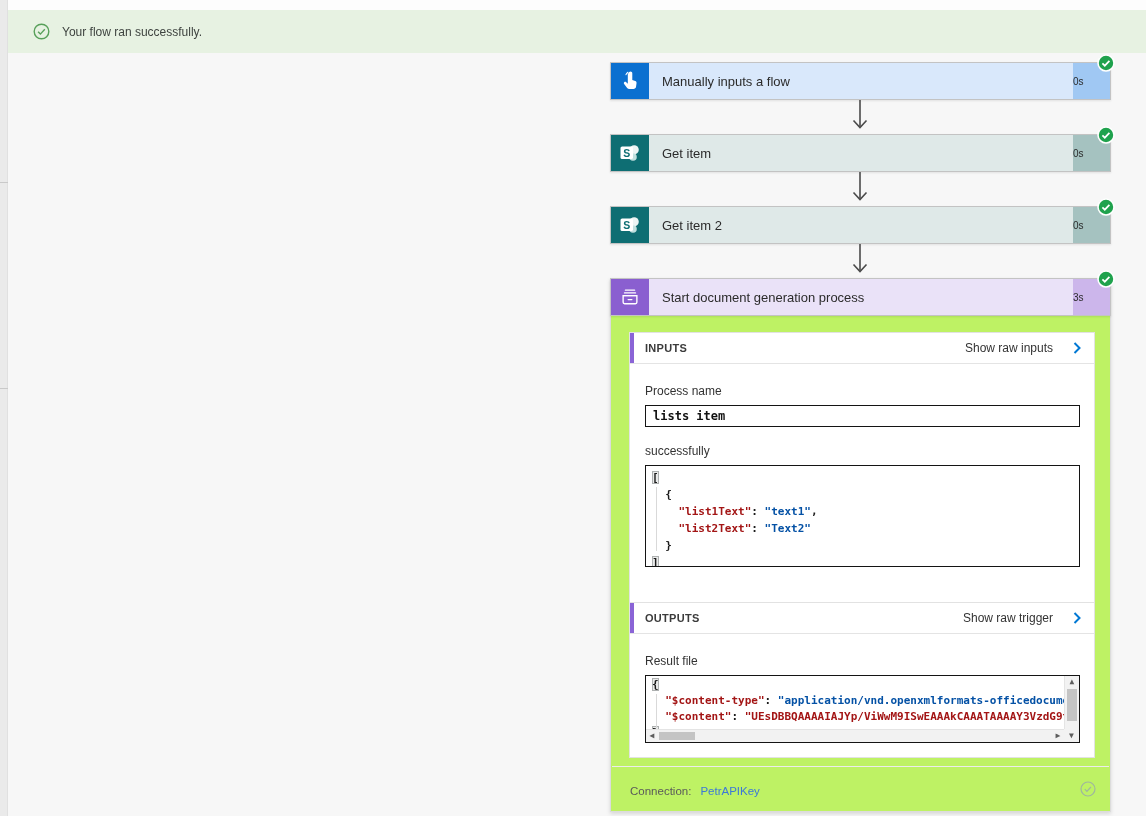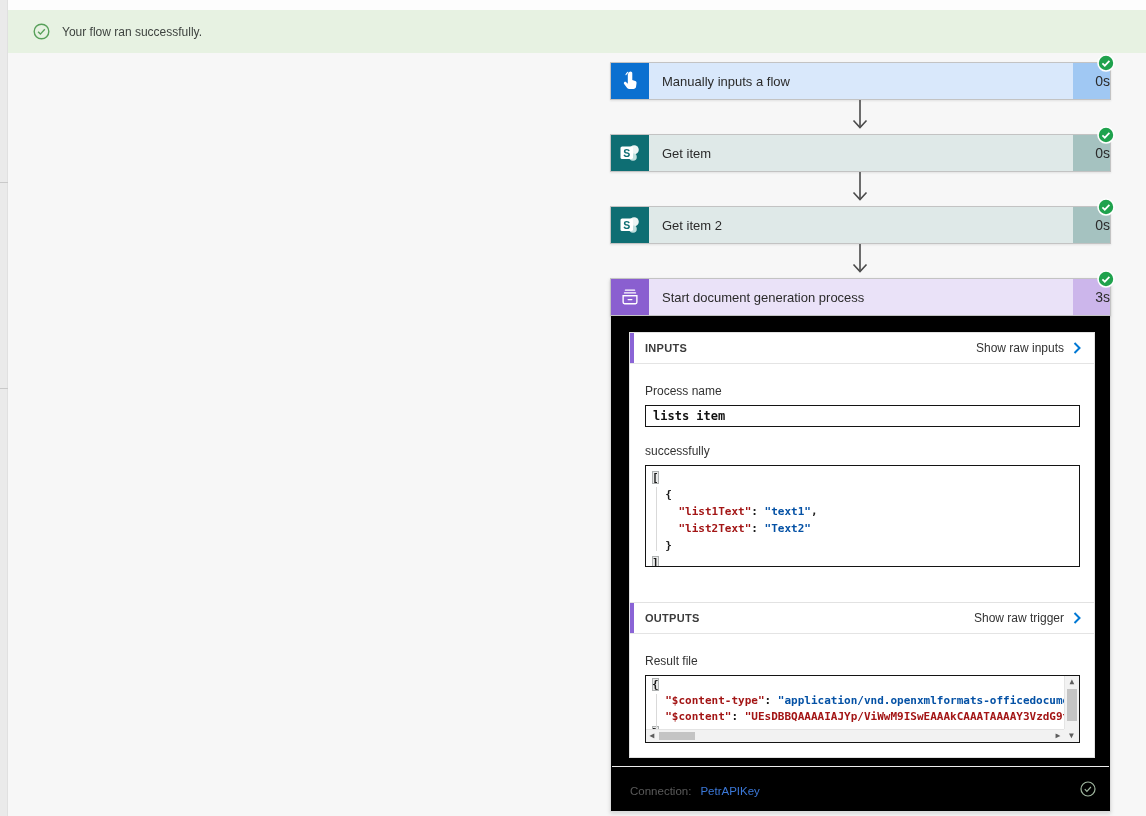--- a/index.html
+++ b/index.html
@@ -16,36 +16,36 @@
   .rail-div{position:absolute;left:0;width:8px;height:1px;background:#C9C9C9;}
   .rail-div.d1{top:182px;} .rail-div.d2{top:388px;}
 
   .banner{position:absolute;left:8px;top:10px;right:0;height:43px;background:var(--banner-bg);display:flex;align-items:center;}
   .banner svg{margin-left:25px;flex:0 0 auto;}
   .banner span{margin-left:12px;font-size:12px;color:#3F4440;}
 
   .card{position:absolute;left:610px;width:501px;height:38px;display:flex;border:1px solid #C3C3C3;background:#fff;box-shadow:0 1px 2px rgba(0,0,0,.09);}
   .card .tile{flex:0 0 38px;display:flex;align-items:center;justify-content:center;}
   .card .head{flex:1;display:flex;align-items:center;padding-left:13px;font-size:13px;color:#2B2B2B;overflow:hidden;}
-  .card .chip{flex:0 0 37px;display:flex;align-items:center;justify-content:flex-end;font-size:14px;color:#2B2B2B;}
+  .card .chip{flex:0 0 37px;display:flex;align-items:center;justify-content:flex-start;font-size:10px;color:#2B2B2B;}
   .badge{position:absolute;top:-9px;right:-5px;width:18px;height:18px;}
   .pos0{top:62px;} .pos1{top:134px;} .pos2{top:206px;}
 
   .arrow{position:absolute;left:851px;}
   .a0{top:100px;} .a1{top:172px;} .a2{top:244px;}
 
-  .panel{position:absolute;left:610px;top:278px;width:501px;height:534px;background:#000000;border:1px solid #DCDCDC;box-shadow:0 1.6px 4px rgba(0,0,0,.13);}
+  .panel{position:absolute;left:610px;top:278px;width:501px;height:534px;background:#bef264;border:1px solid #DCDCDC;box-shadow:0 1.6px 4px rgba(0,0,0,.13);}
   .panel-head{top:-1px;left:-1px;}
 
   .sec{position:absolute;left:18px;width:466px;border:1px solid #E2E2E2;background:#fff;}
   .sec-inputs{top:53px;height:323px;} .sec-outputs{top:323px;height:156px;}
   .sec-head{height:31px;display:flex;align-items:center;border-bottom:1px solid #E4E4E4;position:relative;}
   .accent{position:absolute;left:0;top:0;bottom:0;width:4px;background:var(--purple);}
   .sec-label{margin-left:15px;font-size:11px;font-weight:bold;color:#3B3B3B;letter-spacing:.3px;}
-  .raw-link{margin-left:auto;margin-right:13px;display:flex;align-items:center;gap:9px;font-size:12px;color:#333;cursor:pointer;}
+  .raw-link{margin-left:auto;margin-right:13px;display:flex;align-items:center;gap:20px;font-size:12px;color:#333;cursor:pointer;}
 
   .f-label{margin:20px 0 7px 15px;font-size:12px;color:#333;}
   .f-label.tight{margin-top:17px;}
   .t-input{margin-left:15px;width:435px;height:22px;border:1px solid #141414;display:flex;align-items:center;padding-left:7px;
            font-family:"DejaVu Sans Mono",monospace;font-size:12px;font-weight:700;color:#111;background:#fff;}
 
   .code-box{position:relative;margin-left:15px;width:435px;border:1px solid #141414;background:#fff;
             font-family:"DejaVu Sans Mono",monospace;font-size:11px;font-weight:700;color:#1B1B1B;}
   .code-box.jc{height:102px;padding:3px 0 0 6px;overflow:hidden;}
   .cl{height:17px;line-height:17px;white-space:pre;}

